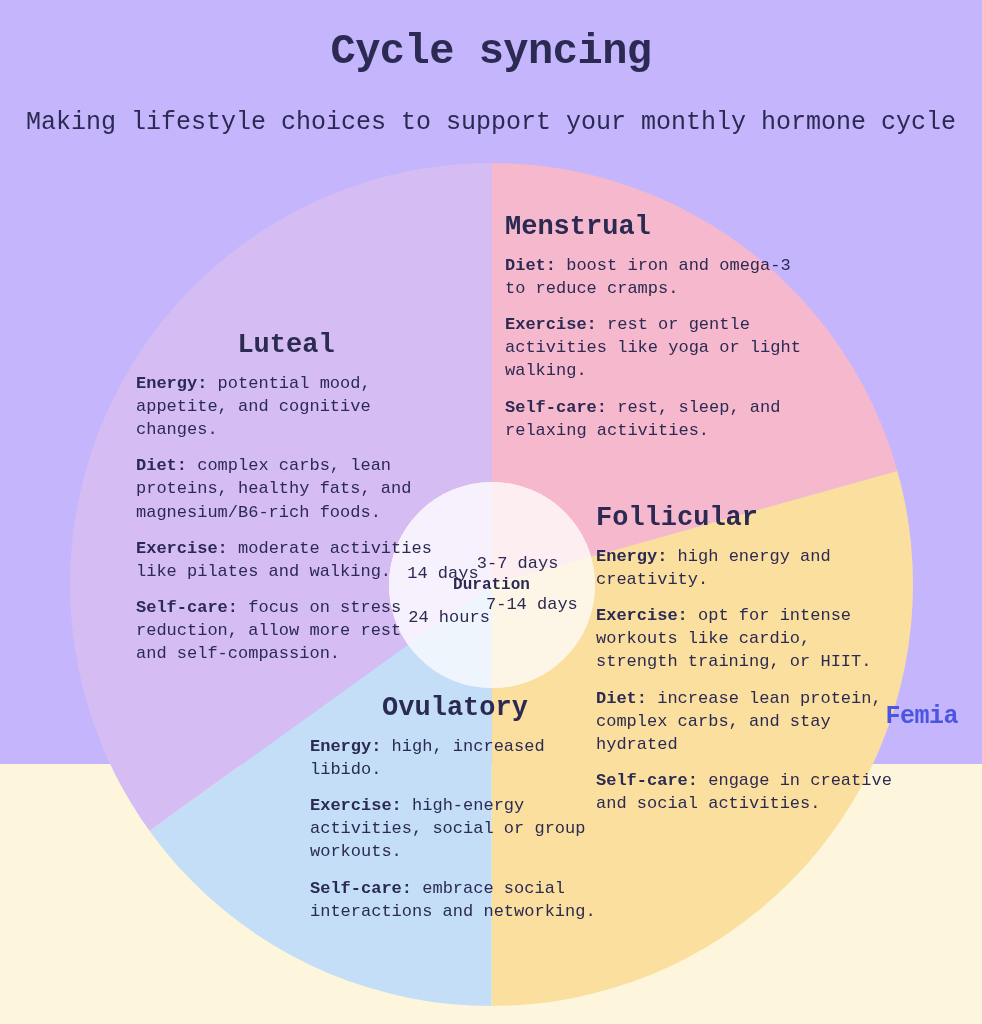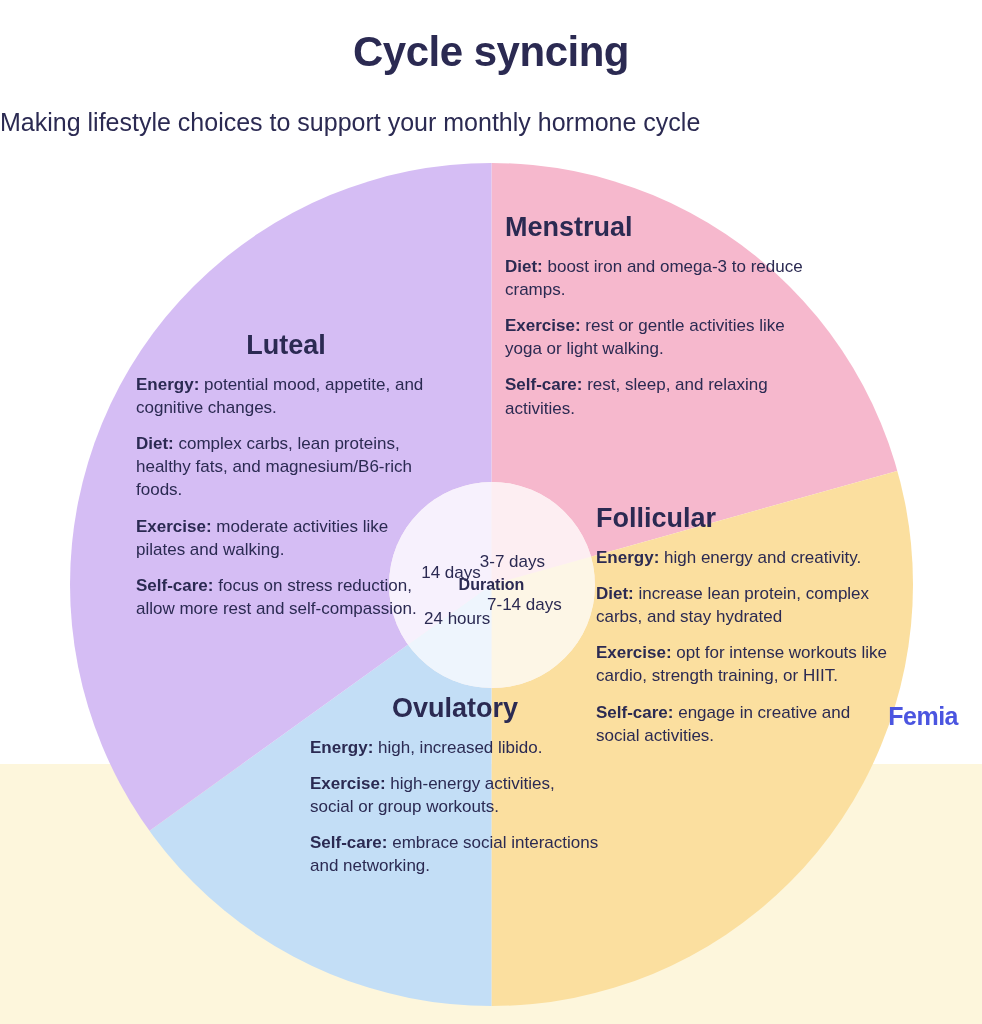--- a/index.html
+++ b/index.html
@@ -6,36 +6,38 @@
   html, body {
     width: 982px; height: 1024px;
     background: #fdf6dc;
     font-family: "Liberation Sans", sans-serif;
     color: #2d2a4a;
     overflow: hidden;
   }
   #page {
     position: relative;
     width: 982px; height: 764px;
-    background: #ffffff;
+    background: #c4b5fd;
+    font-family: Liberation Mono, monospace;
   }
 
   
   .title {
     position: absolute;
     top: 28px; left: 0; width: 982px;
     text-align: center;
     font-size: 42px;
     font-weight: bold;
     letter-spacing: -0.5px;
     color: #2b2a52;
   }
   .subtitle {
     position: absolute;
     top: 108px; left: 0; width: 982px;
+    text-align: center;
     font-size: 25px;
     font-weight: 500;
     color: #2b2a52;
   }
 
   
   .wheel-wrap {
     position: absolute;
     left: 70px; top: 163px;
     width: 843px; height: 843px;
@@ -156,22 +158,22 @@
   <div class="phase phase-menstrual">
     <h3>Menstrual</h3>
     <p><b>Diet:</b><span> boost iron and omega-3 to reduce cramps.</span></p>
     <p><b>Exercise:</b><span> rest or gentle activities like yoga or light walking.</span></p>
     <p><b>Self-care:</b><span> rest, sleep, and relaxing activities.</span></p>
   </div>
 
   <div class="phase phase-follicular">
     <h3>Follicular</h3>
     <p><b>Energy:</b><span> high energy and creativity.</span></p>
+    <p><b>Exercise:</b><span> opt for intense workouts like cardio, strength training, or HIIT.</span></p>
     <p><b>Diet:</b><span> increase lean protein, complex carbs, and stay hydrated</span></p>
-    <p><b>Exercise:</b><span> opt for intense workouts like cardio, strength training, or HIIT.</span></p>
     <p><b>Self-care:</b><span> engage in creative and social activities.</span></p>
   </div>
 
   <div class="phase phase-luteal">
     <h3>Luteal</h3>
     <p><b>Energy:</b><span> potential mood, appetite, and cognitive changes.</span></p>
     <p><b>Diet:</b><span> complex carbs, lean proteins, healthy fats, and magnesium/B6-rich foods.</span></p>
     <p><b>Exercise:</b><span> moderate activities like pilates and walking.</span></p>
     <p><b>Self-care:</b><span> focus on stress reduction, allow more rest and self-compassion.</span></p>
   </div>

